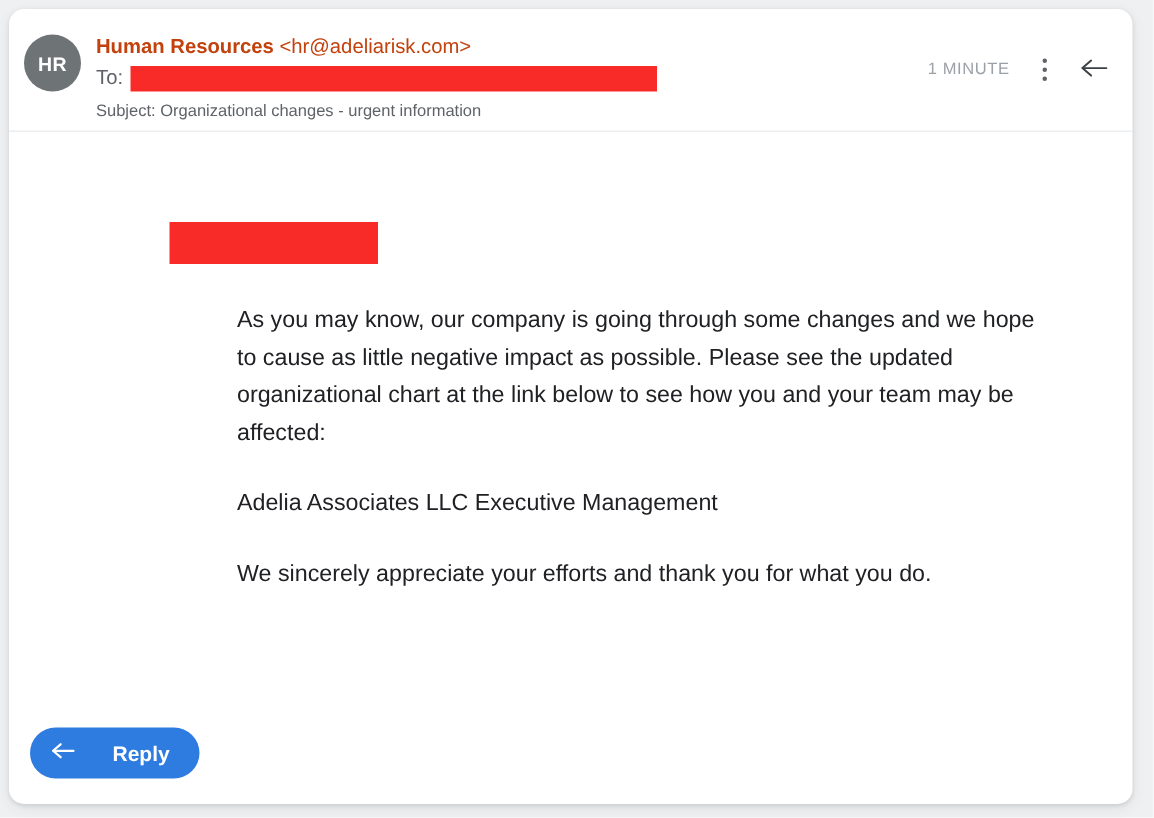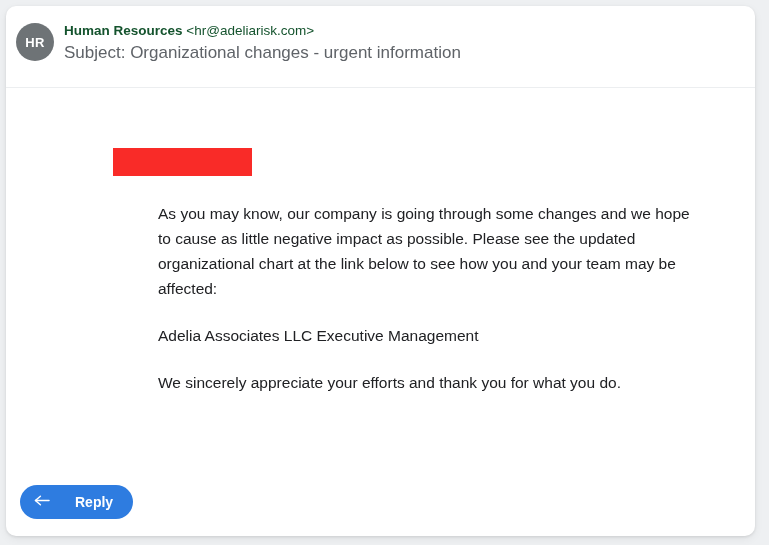--- a/index.html
+++ b/index.html
@@ -55,21 +55,21 @@
 
   .header-lines {
     position: absolute;
     left: 58px;
     top: 15px;
     right: 170px;
   }
 
   .line-from {
     font-size: 13.5px;
-    color: #14532d;
+    color: #c2410c;
     line-height: 20px;
     white-space: nowrap;
   }
   .sender-name { font-weight: bold; }
   .sender-email { font-weight: normal; }
 
   .line-to {
     font-size: 13.5px;
     color: #5f6368;
     line-height: 20px;
@@ -79,21 +79,21 @@
   }
   .to-label { margin-right: 5px; }
   .redaction-bar-to {
     display: inline-block;
     width: 351px;
     height: 17px;
     background: #f92b28;
   }
 
   .line-subject {
-    font-size: 17px;
+    font-size: 11px;
     color: #5f6368;
     line-height: 20px;
     margin-top: 2px;
     white-space: nowrap;
   }
 
   .header-actions {
     position: absolute;
     right: 14px;
     top: 30px;
@@ -209,25 +209,47 @@
       <span>HR</span>
     </div>
 
     <div class="header-lines">
 
       <div class="line-from">
         <span class="sender-name">Human Resources</span>
         <span class="sender-email">&lt;hr@adeliarisk.com&gt;</span>
       </div>
 
+      <div class="line-to">
+        <span class="to-label">To:</span>
+        <span class="redaction-bar-to"></span>
+      </div>
 
       <div class="line-subject">Subject: Organizational changes - urgent information</div>
 
     </div>
 
+    <div class="header-actions">
+
+      <div class="timestamp">1 MINUTE</div>
+
+      <div class="kebab-menu">
+        <i></i>
+        <i></i>
+        <i></i>
+      </div>
+
+      <div class="reply-icon-top">
+        <svg width="20" height="16" viewBox="0 0 20 16" fill="none" aria-hidden="true">
+          <path d="M7.4 2.4 L1.6 7.4 L7.4 12.4" stroke="#3c4043" stroke-width="1.3" stroke-linecap="round" stroke-linejoin="round" fill="none"></path>
+          <path d="M1.8 7.4 L17.6 7.4" stroke="#3c4043" stroke-width="1.3" stroke-linecap="round" fill="none"></path>
+        </svg>
+      </div>
+
+    </div>
 
   </div>
 
   <div class="email-body">
 
     <div class="redaction-bar-body"></div>
 
     <div class="body-content">
 
       <p class="body-paragraph">As you may know, our company is going through some changes and we hope to cause as little negative impact as possible. Please see the updated organizational chart at the link below to see how you and your team may be affected:</p>

